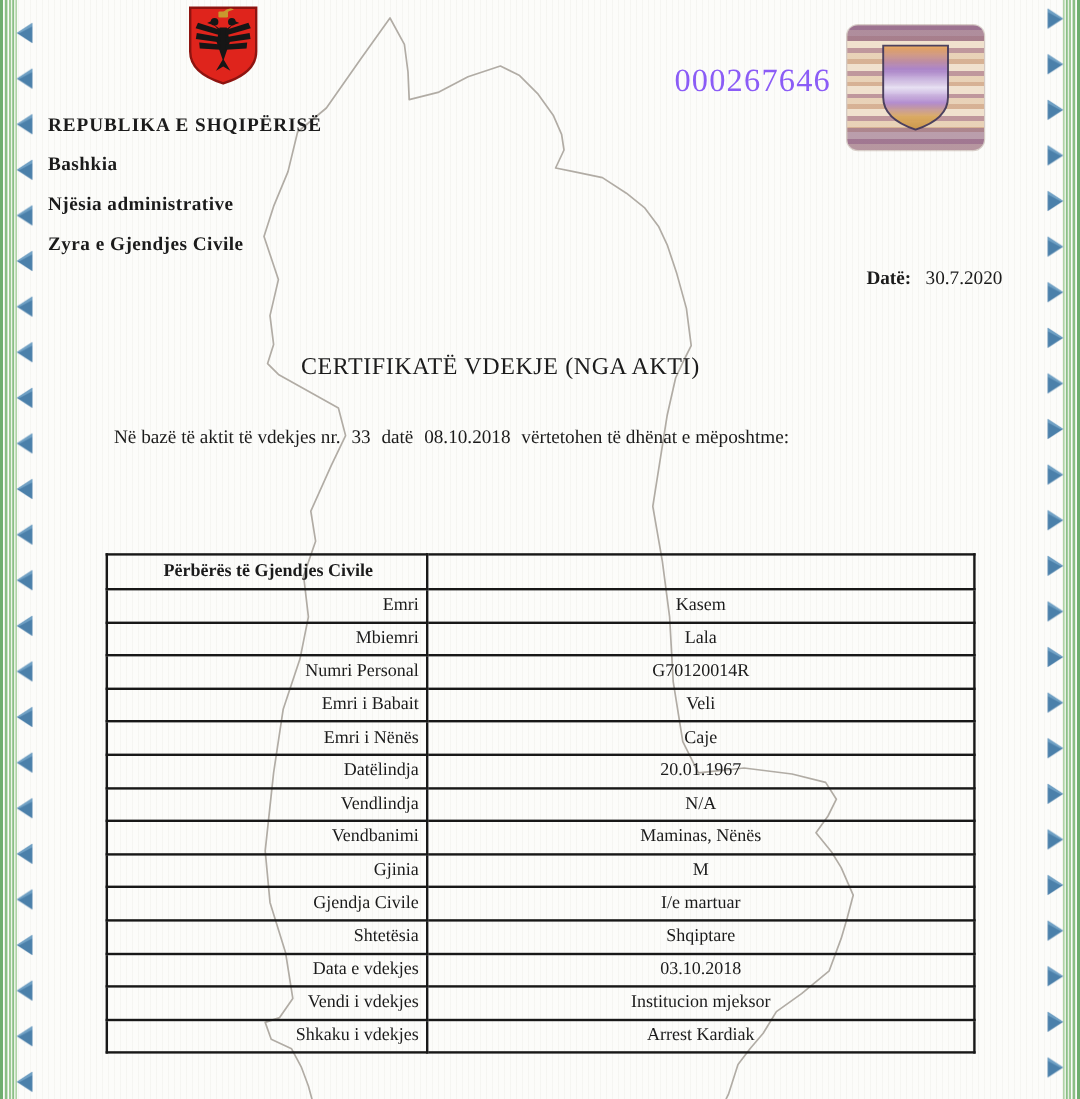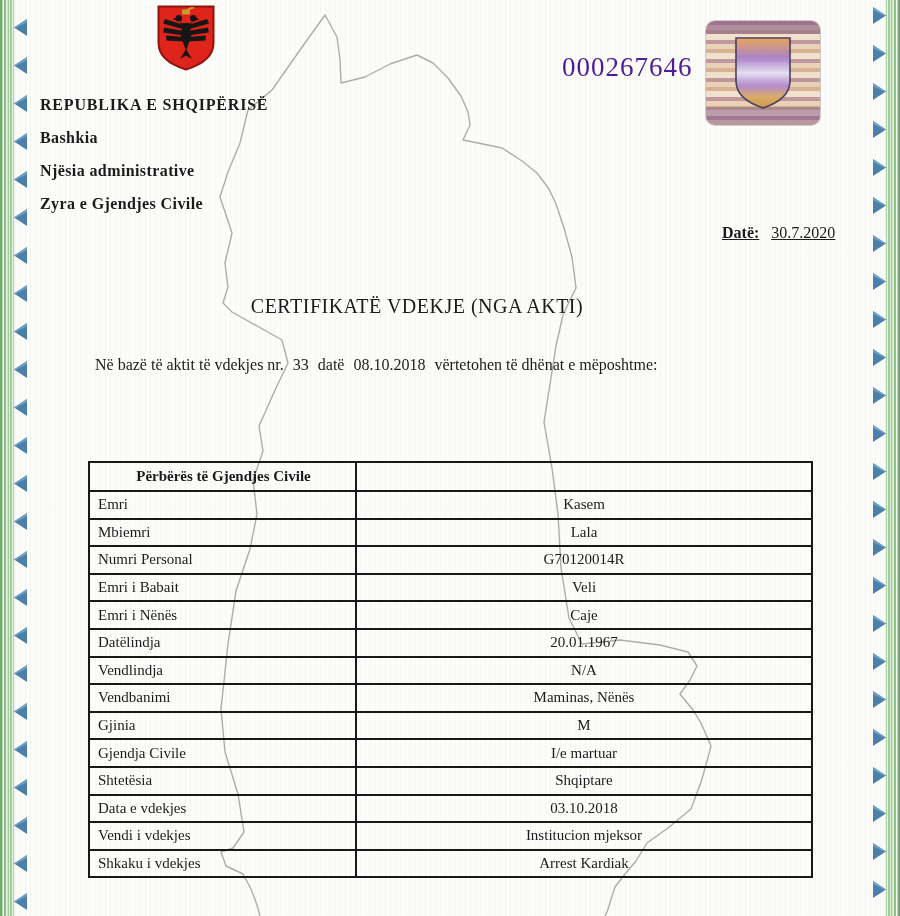--- a/index.html
+++ b/index.html
@@ -16,52 +16,52 @@
       rgba(222,222,214,.22) 0 1px, rgba(255,255,255,0) 1px 5px);
   }
   .edge-band{position:absolute;top:0;height:916px;width:32px;}
   .edge-band.left{left:0;}
   .edge-band.right{right:0;}
   .watermark-map{position:absolute;left:0;top:0;pointer-events:none;}
   .emblem{position:absolute;left:157px;top:5px;}
   .org-block{position:absolute;left:40px;top:96px;}
   .org-line{font-weight:bold;font-size:16px;letter-spacing:.4px;margin:0 0 16px 0;line-height:17px;}
   .org-line.first{letter-spacing:.8px;}
-  .serial{position:absolute;left:562px;top:52px;font-size:27px;letter-spacing:1px;color:#4c1d95;}
+  .serial{position:absolute;left:562px;top:52px;font-size:27px;letter-spacing:1px;color:#8b5cf6;}
   .holo{
     position:absolute;left:706px;top:21px;width:114px;height:104px;border-radius:9px;
     background:
       linear-gradient(180deg, rgba(128,85,134,.55) 0 13px, rgba(0,0,0,0) 13px 86px, rgba(128,85,134,.48) 86px 104px),
       repeating-linear-gradient(180deg,
         rgba(171,120,150,.55) 0 4px,
         rgba(238,217,190,.75) 4px 9px,
         rgba(214,170,138,.6) 9px 13px,
         rgba(246,234,216,.8) 13px 19px);
     background-color:#d8bda4;
     box-shadow:0 0 0 1px rgba(150,120,110,.35);
   }
   .holo svg{position:absolute;left:27px;top:14px;}
-  .date-row{position:absolute;left:722px;top:224px;display:flex;gap:12px;font-size:16px;text-decoration:underline;}
+  .date-row{position:absolute;left:722px;top:224px;display:flex;gap:12px;font-size:16px;}
   .date-label{font-weight:bold;}
   .doc-title{
     position:absolute;left:88px;top:295px;width:658px;text-align:center;
     font-weight:normal;font-size:20px;letter-spacing:.5px;
   }
   .intro{position:absolute;left:95px;top:356px;font-size:16px;white-space:nowrap;}
   .intro .gap{margin:0 9px 4px 9px;}
   .intro .gap2{margin-right:9px;}
   .cert-table{
     position:absolute;left:88px;top:461px;width:725px;
     border-collapse:collapse;table-layout:fixed;font-size:15px;
   }
   .cert-table td{
     border:2px solid #181818;height:25.6px;padding:0 6px;
     overflow:hidden;white-space:nowrap;vertical-align:middle;
   }
-  .cert-table td.lbl{width:251px;text-align:left;padding-left:8px;}
+  .cert-table td.lbl{width:251px;text-align:right;padding-left:8px;}
   .cert-table td.val{text-align:center;border-radius:10px;}
   .cert-table tr.head td{font-weight:bold;text-align:center;height:27px;}
 </style>
 </head>
 <body>
 
 <div class="paper-texture"></div>
 
 <svg class="watermark-map" width="900" height="916" viewBox="0 0 900 916">
   <path fill="none" stroke="#a39e95" stroke-width="1.4" opacity="0.85" stroke-linejoin="round" d="M260,916 L257,905 251,889 243,874 226,866 221,852 233,848 244,832 238,794 225,752 221,709 228,644 236,591 250,549 257,514 253,480 263,451 259,426 276,388 288,363 282,340 232,312 223,303 228,287 225,263 232,233 220,197 228,172 240,143 248,110 272,90 300,50 325,15 337,37 340,60 341,83 365,77 390,64 417,55 433,63 448,78 461,96 468,112 470,125 463,140 478,143 502,148 522,161 537,173 549,189 556,204 564,228 572,257 576,288 570,300 563,315 556,346 544,422 552,468 558,514 561,568 569,618 582,644 620,640 660,645 688,652 697,666 690,680 680,694 693,710 701,723 711,746 706,765 701,782 691,809 668,828 647,843 636,861 625,874 615,887 607,912 605,916"></path>

